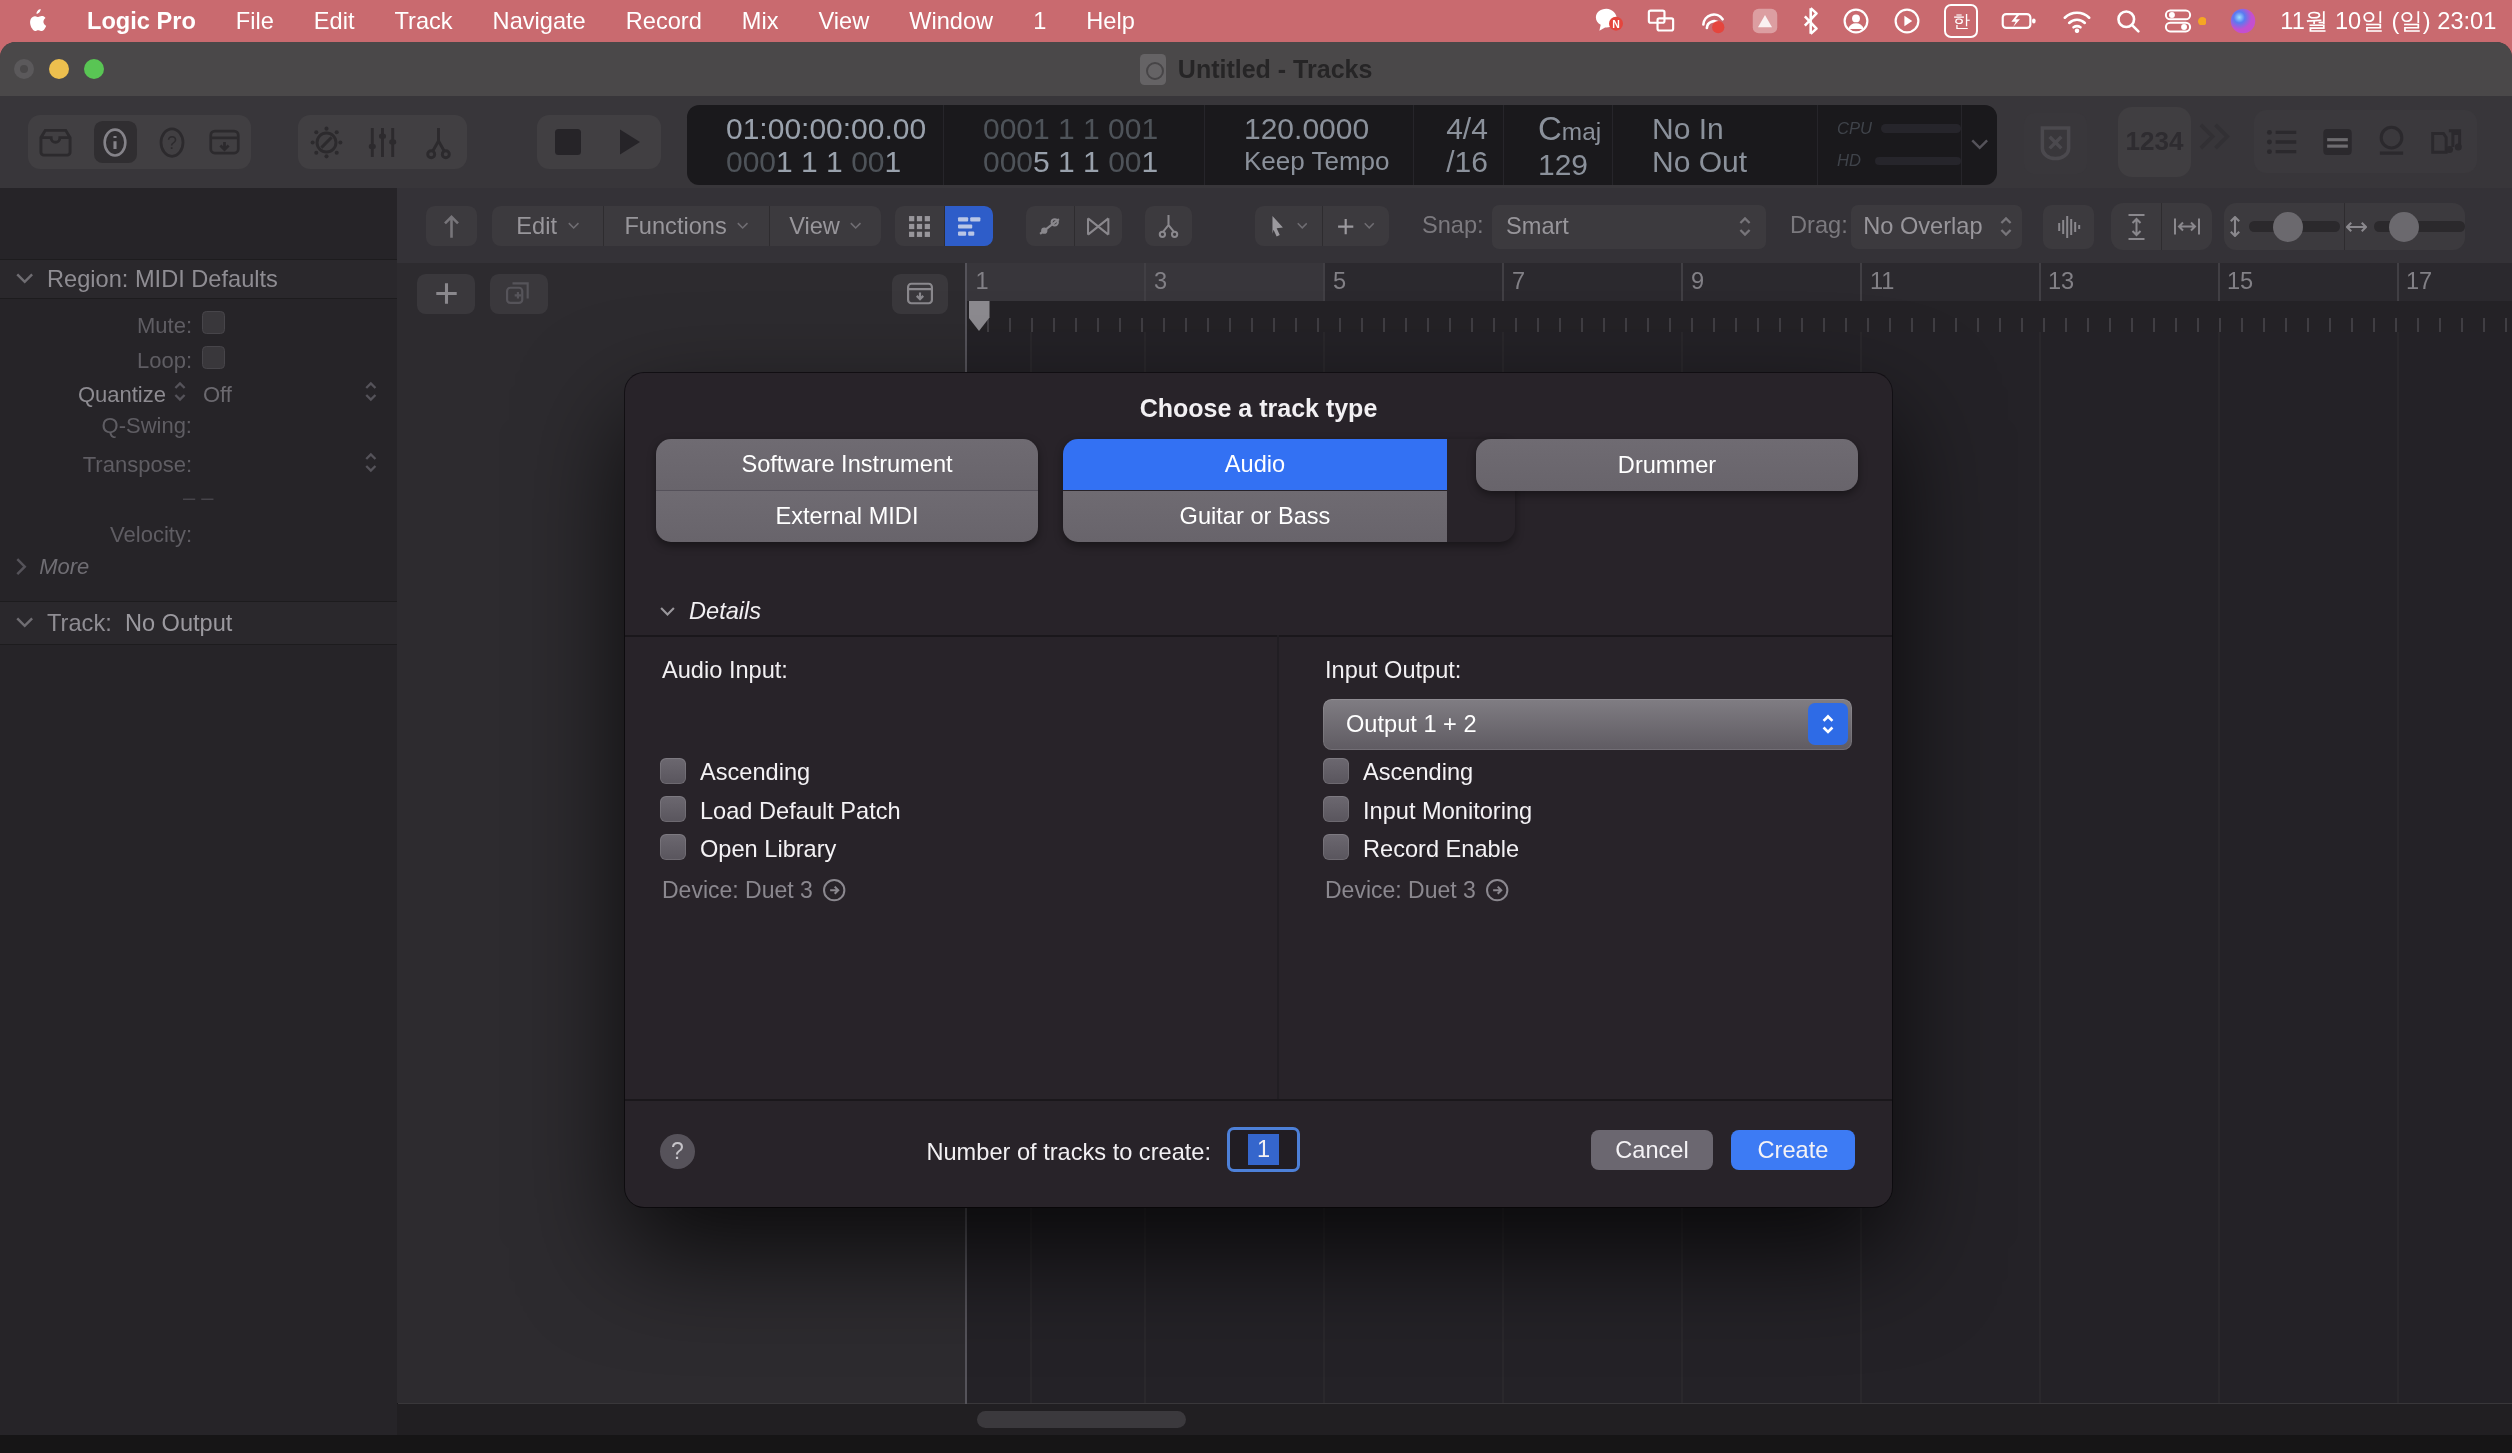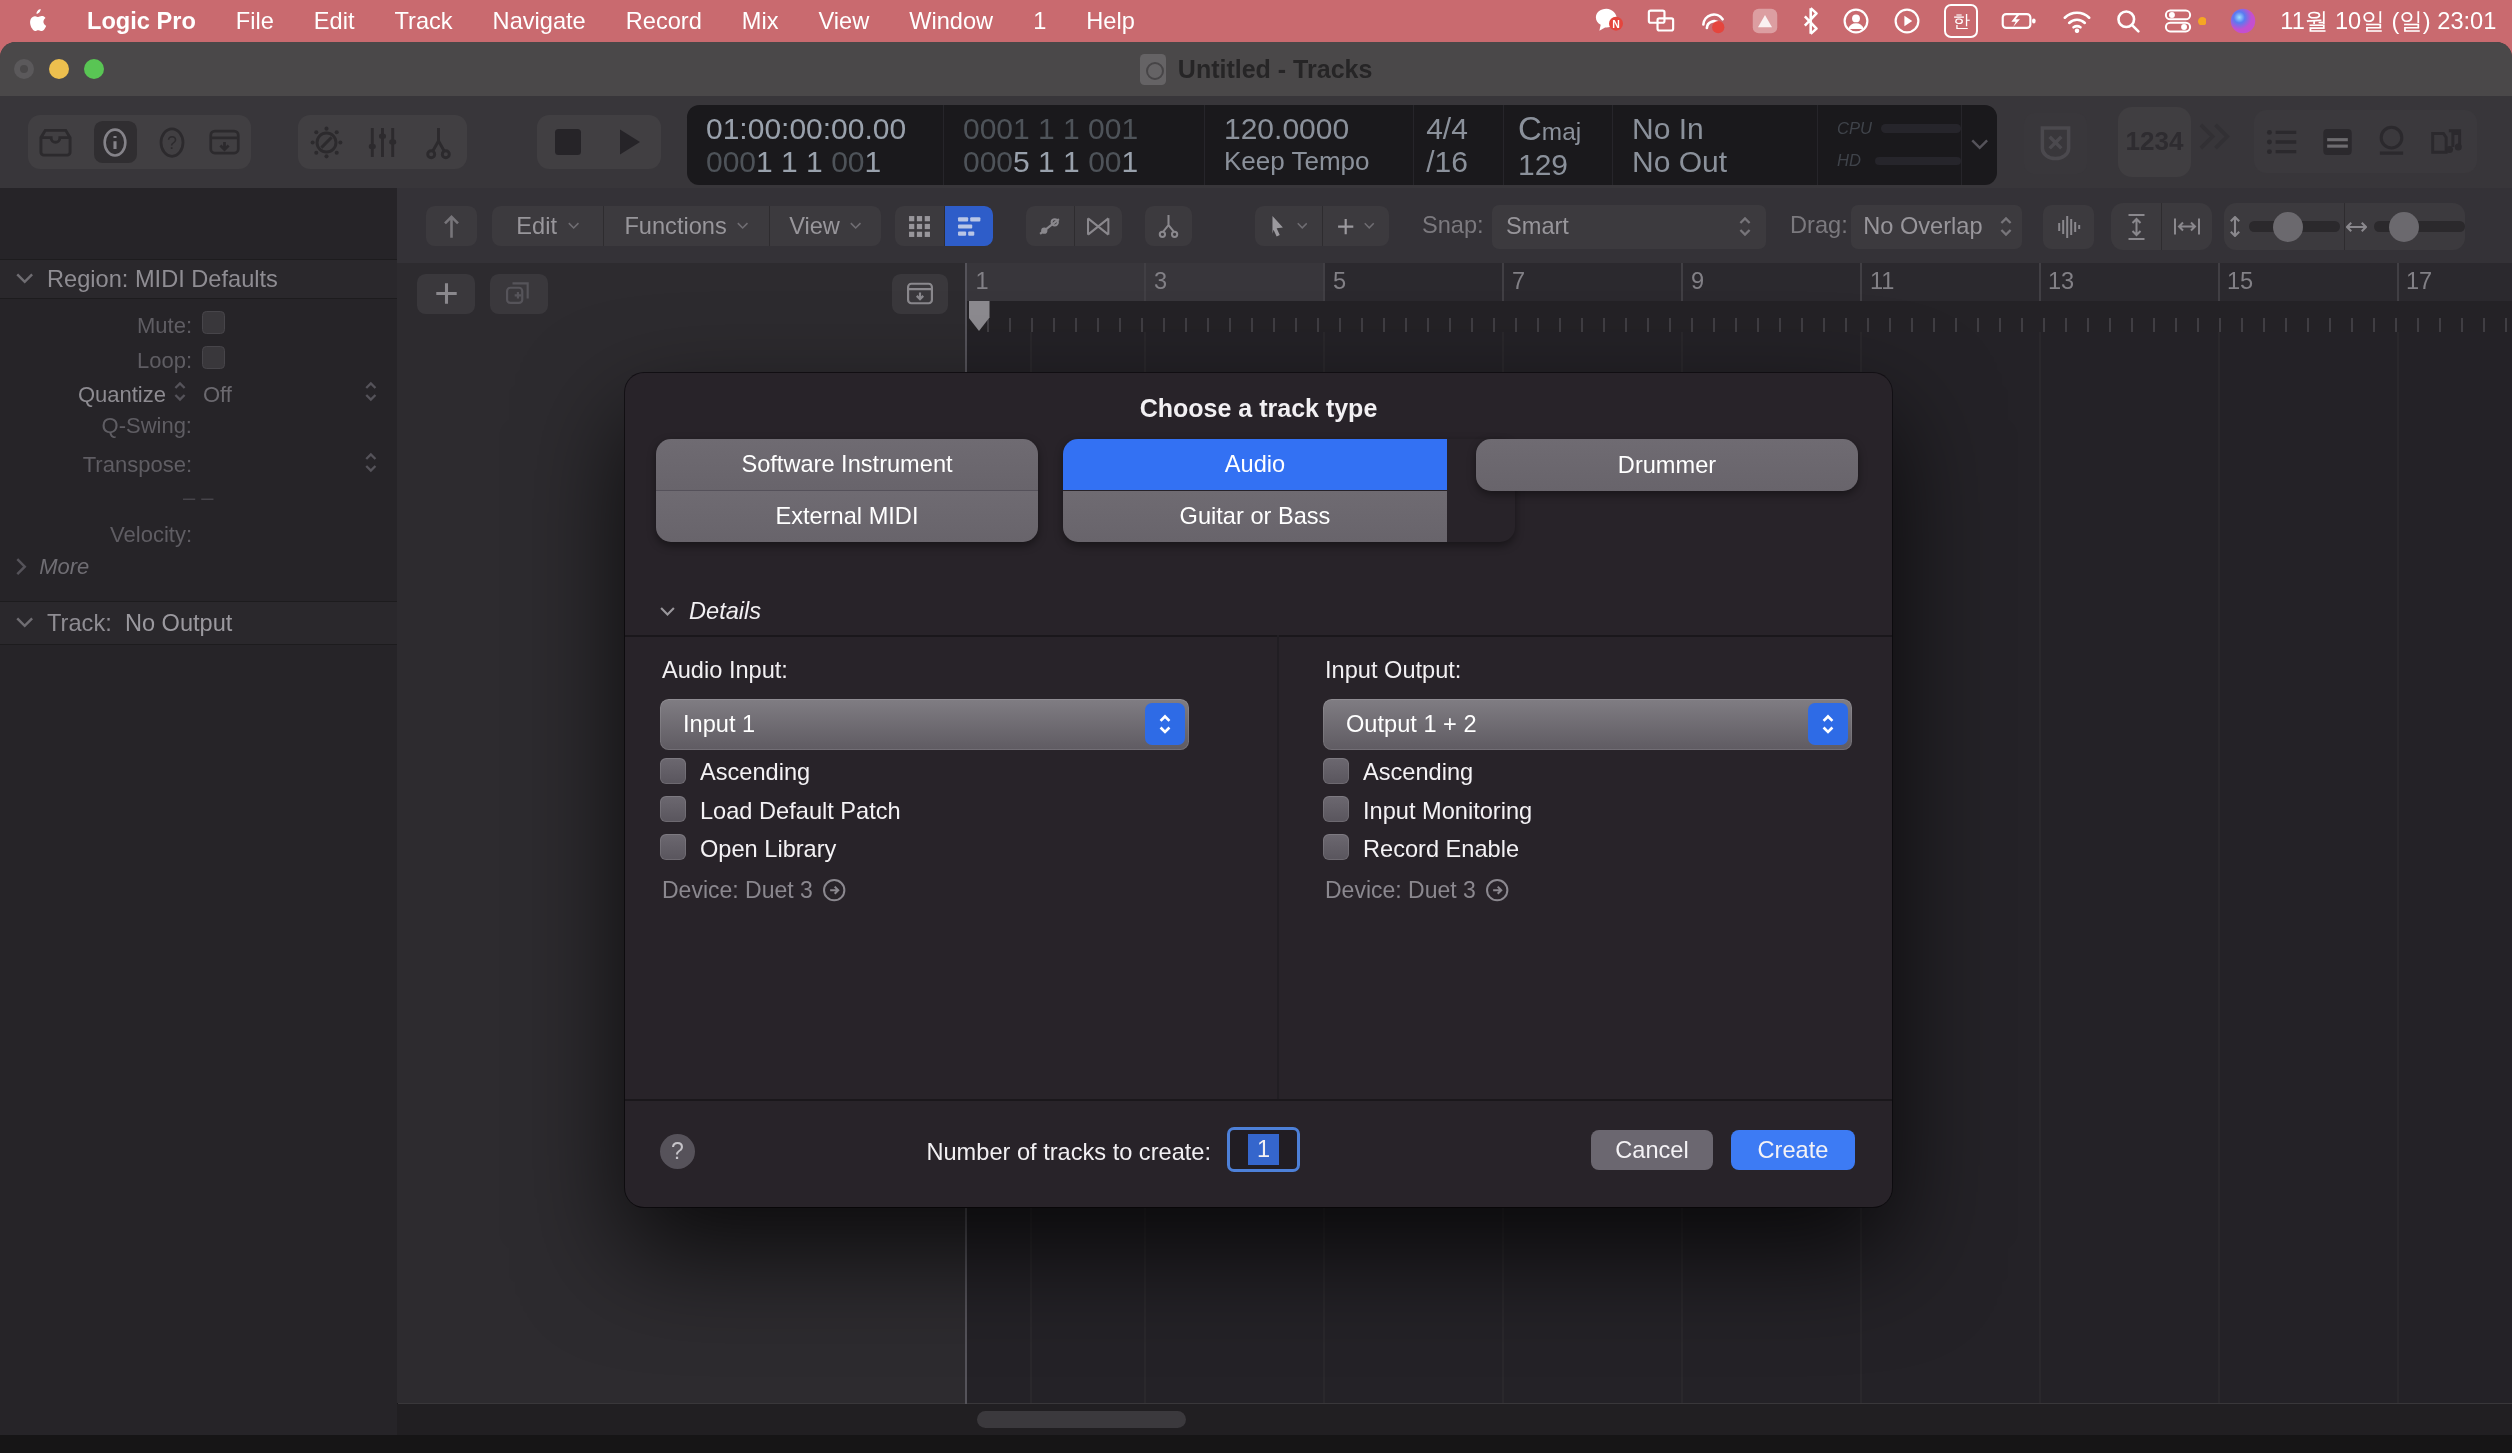--- a/index.html
+++ b/index.html
@@ -20,21 +20,21 @@
   .tl{width:20px;height:20px;border-radius:50%;top:16.6px;}
   .title{top:0;left:0;width:2512px;height:54px;display:flex;align-items:center;justify-content:center;gap:12.2px;color:#262526;font-weight:bold;font-size:25px;}
   .docicon{width:26px;height:31px;background:#656365;border-radius:4.4px;position:relative;}
   .docicon:after{content:"";position:absolute;left:6.1px;top:8.7px;width:14px;height:14px;border:2.2px solid #474547;border-radius:50%;}
   
   .controlbar{left:0;top:54px;width:2512px;height:92px;background:#38363a;border-bottom:1.7px solid #161517;}
   .bgroup{background:#413f42;border-radius:12.2px;display:flex;align-items:center;justify-content:space-around;}
   .lcd{background:#1a191c;border-radius:12.2px;display:flex;color:#99a1ac;}
   .lcell{border-right:1.7px solid #26252a;padding:7px 0 0 19px;box-sizing:border-box;}
   .lcell:last-child{border-right:none;}
-  .l1,.l2{font-size:30px;line-height:33px;white-space:pre;}
+  .l1,.l2{font-size:30px;line-height:33px;white-space:pre;margin-left:20px;}
   .dim{color:#4e5359;}
   .gray2{color:#8b919b;}
   .meterlabel{font-size:16.6px;color:#3f434a;}
   .meterbar{width:131px;height:8.7px;background:#26252b;border-radius:4.4px;}
   .xbtn{background:#39373b;border-radius:10.5px;display:flex;align-items:center;justify-content:center;}
   
   .toolbar{left:397px;top:146px;width:2115px;height:75px;background:#343237;border-bottom:1.7px solid #1a191b;}
   .tbtn{background:#3c3a3e;border-radius:8.7px;display:flex;align-items:center;justify-content:center;gap:8.7px;}
   .seg{background:#3c3a3e;border-radius:8.7px;display:flex;}
   .seg>div{display:flex;align-items:center;justify-content:center;gap:10.5px;color:#98969b;font-size:23.6px;border-right:1.7px solid #2e2c2f;}
@@ -622,28 +622,20 @@
       <div class="abs flex" style="left:35px;top:225px;gap:14px;font-size:23.6px">
         <svg width="15" height="9.6" viewBox="0 0 14 9">
             <path d="M1 1l6 6 6-6" fill="none" stroke="#9a979c" stroke-width="2"></path>
           </svg>
         <span>Details</span>
       </div>
       <div class="dsep" style="top:262px"></div>
       <div class="abs" style="left:652px;top:262px;width:1.7px;height:464px;background:#211e23"></div>
 
       <div class="abs" style="left:37px;top:284px;font-size:23.6px">Audio Input:</div>
-      <div class="dpopup" style="left:35px;top:326px;width:529px">
-        <span>Input 1</span>
-        <span class="stepperblue">
-            <svg width="14" height="24.4" viewBox="0 0 12 22">
-              <path d="M2 8l4-4 4 4M2 14l4 4 4-4" fill="none" stroke="#fff" stroke-width="2.4"></path>
-            </svg>
-          </span>
-      </div>
       <div class="dcb" style="left:35px;top:385px"></div>
       <div class="dcblabel" style="left:75px;top:386px">Ascending</div>
       <div class="dcb" style="left:35px;top:423px"></div>
       <div class="dcblabel" style="left:75px;top:425px">Load Default Patch</div>
       <div class="dcb" style="left:35px;top:461px"></div>
       <div class="dcblabel" style="left:75px;top:463px">Open Library</div>
       <div class="device" style="left:37px;top:504px">
         <span>Device: Duet 3</span>
         <svg width="24.4" height="24.4" viewBox="0 0 24 24">
             <circle cx="12" cy="12" r="10" fill="none" stroke="#8b888f" stroke-width="2"></circle>

